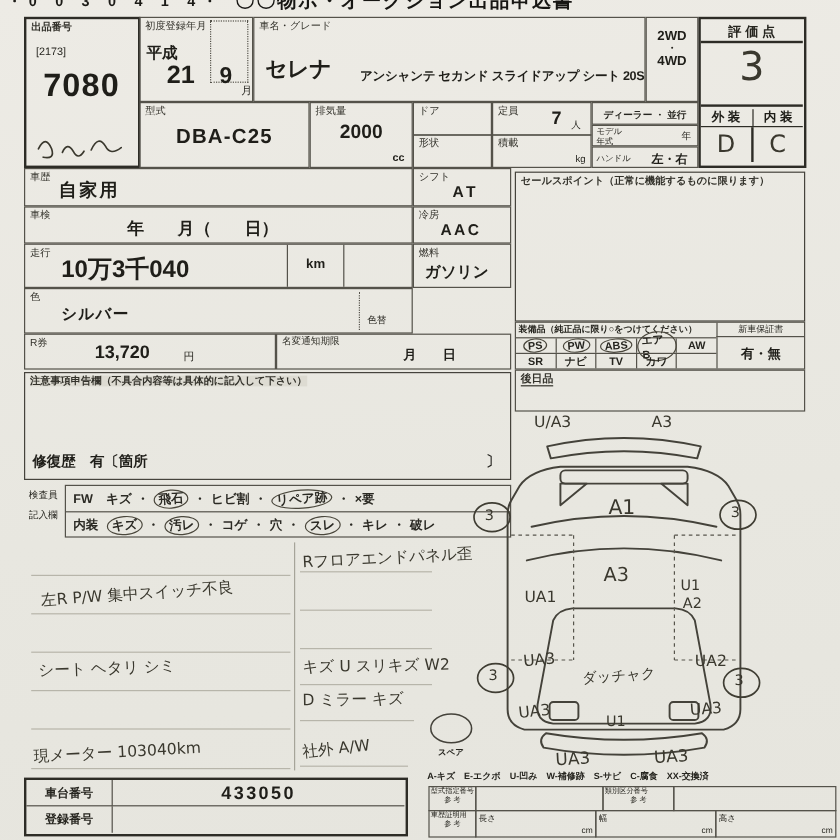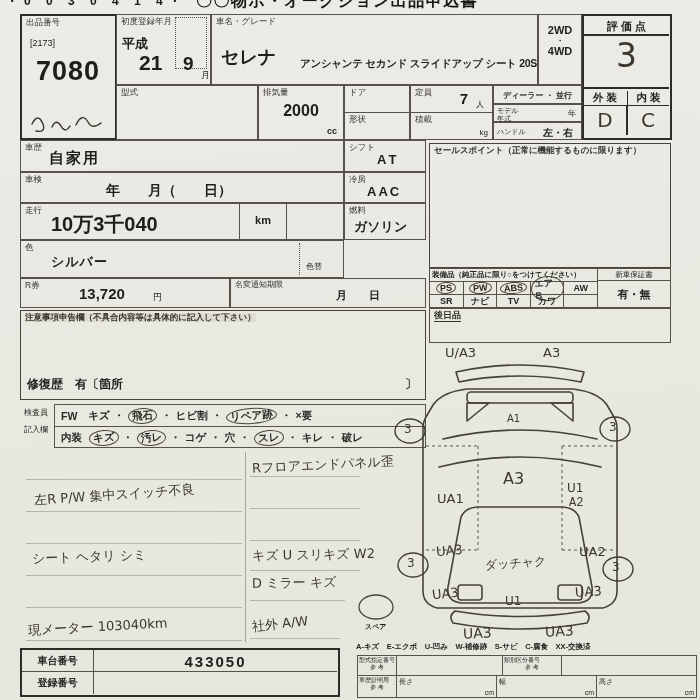--- a/index.html
+++ b/index.html
@@ -28,21 +28,21 @@
 <div class="sheet">
 
   <div class="c clip" style="left:6px;top:0;width:190px;height:13px;">
     <div style="margin-top:-7px;font-size:12px;font-weight:bold;letter-spacing:6px;color:#1c1b17;">・0 0 3 0 4 1 4・</div>
   </div>
   <div class="c clip" style="left:196px;top:0;width:470px;height:13px;">
     <div style="margin-top:-9px;font-size:16px;font-weight:bold;letter-spacing:1.5px;color:#171613;">〇〇物ポ・オークション出品申込書</div>
   </div>
 
   <div class="c bd2" style="left:20px;top:14px;width:97px;height:126px;">
-    <span class="lbl" style="font-weight:normal;">出品番号</span>
+    <span class="lbl" style="font-weight:bold;">出品番号</span>
     <span class="c" style="left:8px;top:22px;font-size:9px;">[2173]</span>
     <div class="c val" style="left:0;top:40px;width:92px;text-align:center;font-size:27px;letter-spacing:1px;">7080</div>
     <svg class="c" style="left:2px;top:88px;" width="88" height="30">
       <path d="M8,20 q6,-12 11,0 q3,9 -7,7 M28,23 q4,-9 9,-1 q4,8 9,0 M52,21 q6,-13 12,-3 q4,8 13,1" stroke="#3a382e" stroke-width="1.4" fill="none" stroke-linecap="round"></path>
     </svg>
   </div>
 
   <div class="c bd" style="left:116px;top:14px;width:95px;height:71px;">
     <span class="lbl">初度登録年月</span>
     <span class="c val" style="left:5px;top:20px;font-size:13px;text-align:right;">平成</span>
@@ -71,20 +71,21 @@
       <span class="c val" style="left:0;top:2px;width:42px;text-align:center;font-size:10.5px;">外 装</span>
       <span class="c val" style="left:43px;top:2px;width:42px;text-align:center;font-size:10.5px;border-left:1.5px solid #2d2c26;">内 装</span>
     </div>
     <div class="c hw" style="left:0;top:92px;width:42px;text-align:center;font-size:20px;">D</div>
     <div class="c" style="left:42px;top:90px;width:1.5px;height:29px;background:#2d2c26;"></div>
     <div class="c hw" style="left:43px;top:92px;width:42px;text-align:center;font-size:20px;">C</div>
   </div>
 
   <div class="c bd" style="left:116px;top:85px;width:142px;height:55px;">
     <span class="lbl">型式</span>
+    <div class="c val" style="left:0;top:18px;width:140px;text-align:center;font-size:17px;letter-spacing:1px;">DBA-C25</div>
   </div>
   <div class="c bd" style="left:258px;top:85px;width:86px;height:55px;">
     <span class="lbl">排気量</span>
     <div class="c val" style="left:0;top:16px;width:84px;text-align:center;font-size:16px;">2000</div>
     <span class="c val" style="right:6px;bottom:3px;font-size:9px;">cc</span>
   </div>
 
   <div class="c bd" style="left:344px;top:85px;width:66px;height:28px;">
     <span class="lbl">ドア</span>
   </div>
@@ -295,29 +296,29 @@
       </g>
       <g stroke="#3f3d33" stroke-width="1.4" fill="none">
         <ellipse cx="65" cy="86" rx="15" ry="12"></ellipse>
         <ellipse cx="270" cy="84" rx="15" ry="12"></ellipse>
         <ellipse cx="68" cy="220" rx="15" ry="12"></ellipse>
         <ellipse cx="273" cy="224" rx="15" ry="12"></ellipse>
       </g>
     </svg>
     <span class="dm hw" style="left:100px;top:0px;">U/A3</span>
     <span class="dm hw" style="left:198px;top:0px;">A3</span>
-    <span class="dm hw" style="left:162px;top:68px;font-size:10px;">A1</span>
+    <span class="dm hw" style="left:162px;top:68px;font-size:17px;">A1</span>
     <span class="dm hw" style="left:158px;top:124px;font-size:16px;">A3</span>
     <span class="dm hw" style="left:59px;top:77px;font-size:12px;">3</span>
     <span class="dm hw" style="left:264px;top:75px;font-size:12px;">3</span>
     <span class="dm hw" style="left:62px;top:211px;font-size:12px;">3</span>
     <span class="dm hw" style="left:267px;top:215px;font-size:12px;">3</span>
     <span class="dm hw" style="left:92px;top:146px;">UA1</span>
     <span class="dm hw" style="left:222px;top:136px;font-size:12px;">U1</span>
-    <span class="dm hw" style="left:224px;top:151px;font-size:12px;font-family:Liberation Mono, monospace;">A2</span>
+    <span class="dm hw" style="left:224px;top:151px;font-size:12px;">A2</span>
     <span class="dm hw" style="left:91px;top:198px;transform:rotate(-5deg);">UA3</span>
     <span class="dm hw" style="left:234px;top:199px;">UA2</span>
     <span class="dm hw" style="left:140px;top:210px;font-size:12px;transform:rotate(-4deg);">ダッチャク</span>
     <span class="dm hw" style="left:87px;top:241px;transform:rotate(-6deg);">UA3</span>
     <span class="dm hw" style="left:230px;top:239px;transform:rotate(-4deg);">UA3</span>
     <span class="dm hw" style="left:160px;top:249px;font-size:12px;">U1</span>
     <span class="dm hw" style="left:118px;top:280px;font-size:14px;transform:rotate(-3deg);">UA3</span>
     <span class="dm hw" style="left:200px;top:278px;font-size:14px;transform:rotate(-3deg);">UA3</span>
     <span class="dm" style="left:20px;top:277px;font-size:7px;font-weight:bold;">スペア</span>
   </div>

